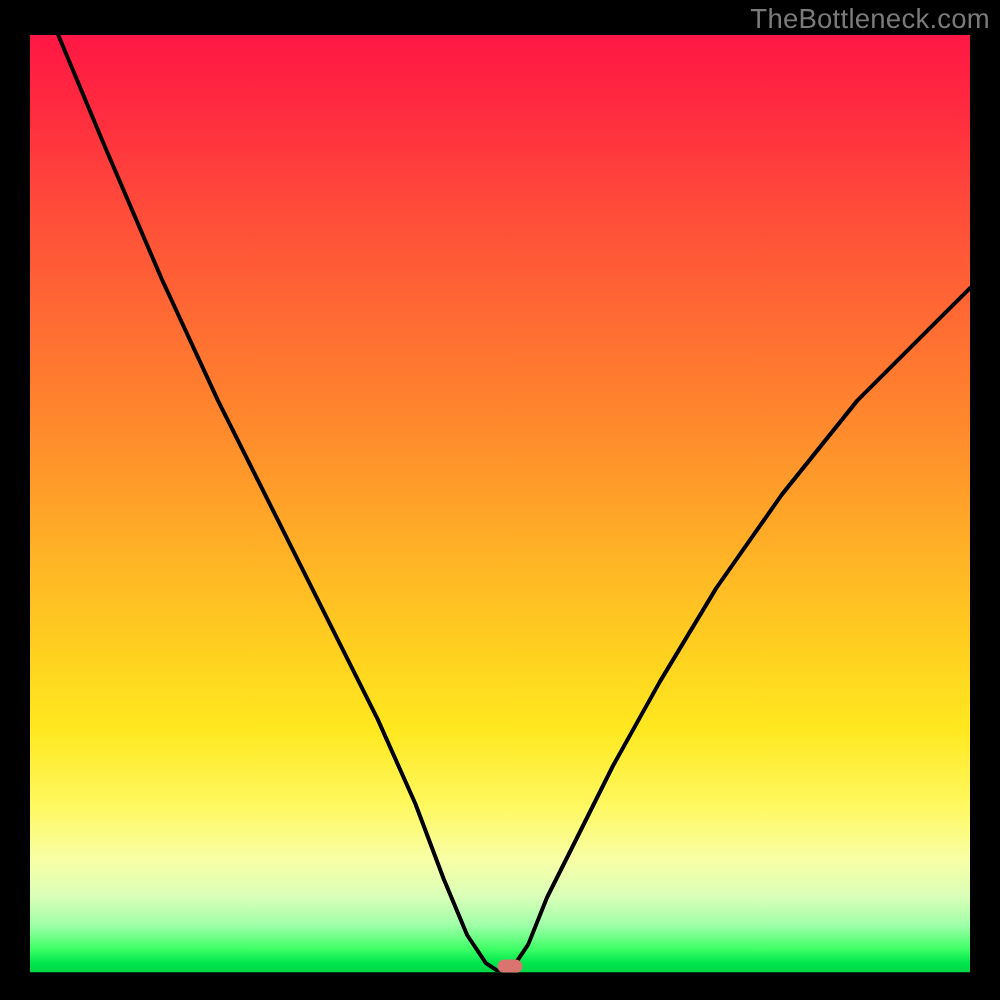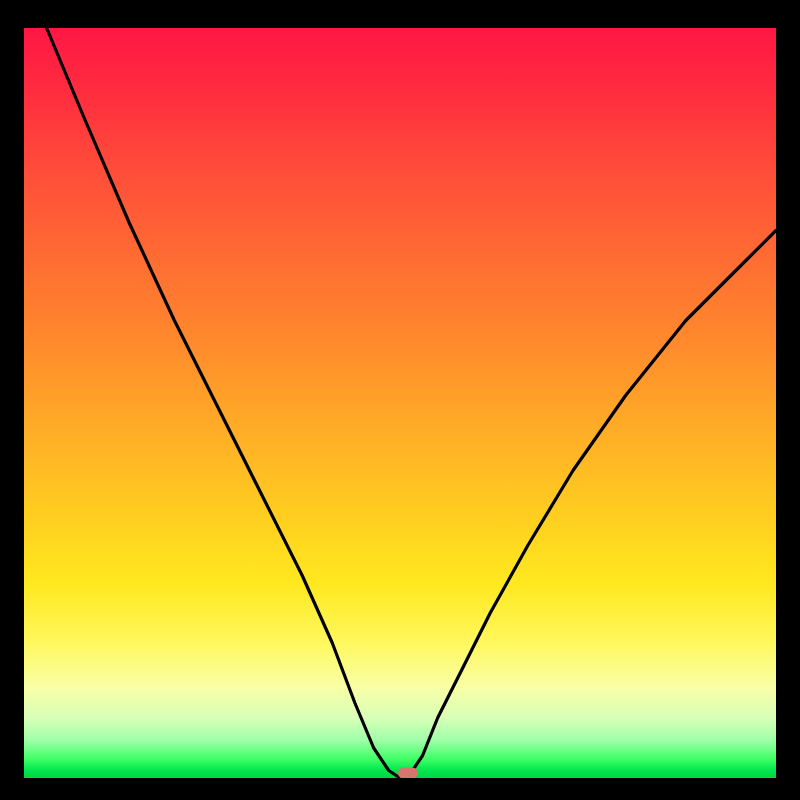--- a/index.html
+++ b/index.html
@@ -68,20 +68,21 @@
     height: 11px;
     border-radius: 6px;
     background: #d9746e;
     transform: translate(-50%, -50%);
   }
 </style>
 </head>
 <body>
 
 <div class="outer">
+  <div class="watermark">TheBottleneck.com</div>
 
   <div class="plot-area">
     <div class="gradient"></div>
 
     <svg class="curve-svg" viewBox="0 0 752 750" preserveAspectRatio="none">
       <path id="curve-path" fill="none" stroke="#000" stroke-width="3.2" stroke-linejoin="round" stroke-linecap="round" d="M22.6 0.0 L60.2 90.0 L105.3 195.0 L150.4 292.5 L195.5 382.5 L240.6 472.5 L278.2 547.5 L308.3 615.0 L330.9 675.0 L349.7 720.0 L364.7 742.5 L376.0 750.0 L383.5 750.0 L398.6 727.5 L413.6 690.0 L436.2 645.0 L466.2 585.0 L503.8 517.5 L549.0 442.5 L601.6 367.5 L661.8 292.5 L721.9 232.5 L752.0 202.5"></path>
     </svg>
 
     <div id="marker" class="marker" style="left: 383.52px; top: 745px; background: rgb(217, 116, 110);"></div>
   </div>

